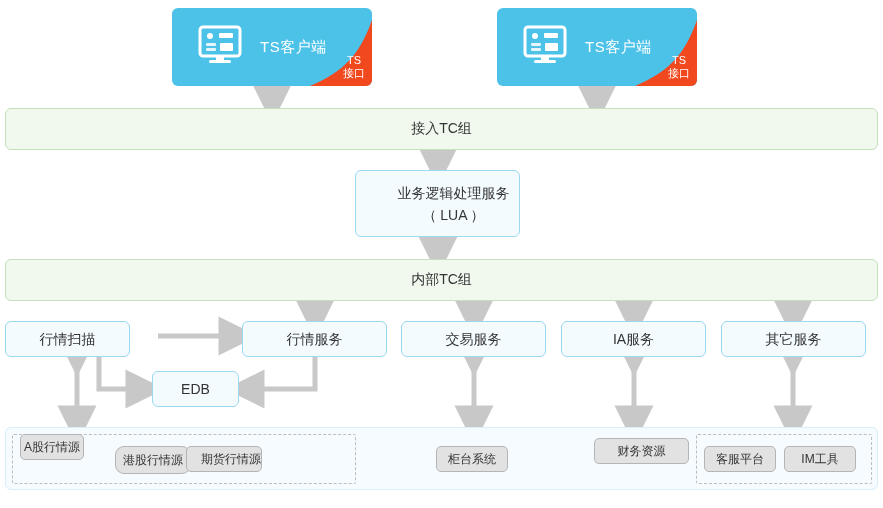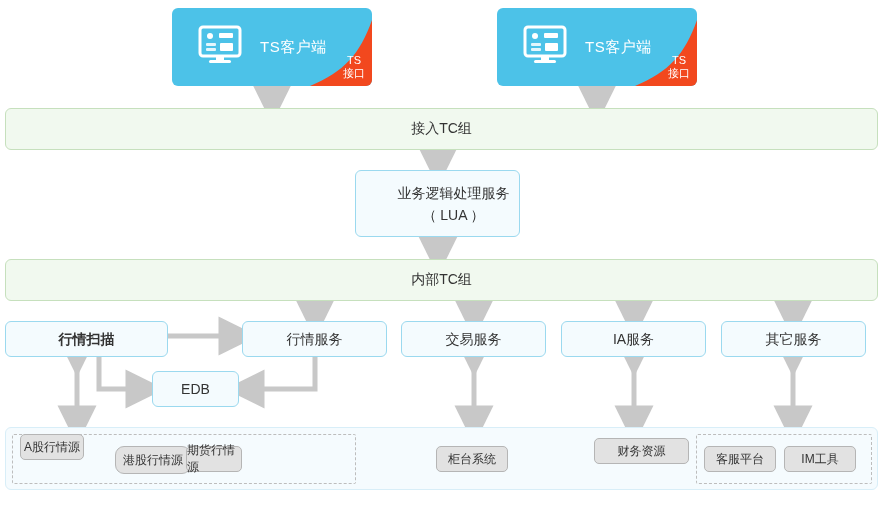--- a/index.html
+++ b/index.html
@@ -232,21 +232,21 @@
 
   <div class="blue-box lua" style="left:355px; top:170px; width:165px; height:67px; flex-direction:column;">
     <span>业务逻辑处理服务</span>
     <span>（ LUA ）</span>
   </div>
 
   <div class="green-bar" style="left:5px; top:259px; width:873px; height:42px;">
     <span>内部TC组</span>
   </div>
 
-  <div class="blue-box" style="left:5px; top:321px; width:163px; height:36px;font-weight:bold;">
+  <div class="blue-box" style="left:5px; top:321px; width:125px; height:36px;">
     <span>行情扫描</span>
   </div>
   <div class="blue-box" style="left:242px; top:321px; width:145px; height:36px;">
     <span>行情服务</span>
   </div>
   <div class="blue-box" style="left:401px; top:321px; width:145px; height:36px;">
     <span>交易服务</span>
   </div>
   <div class="blue-box" style="left:561px; top:321px; width:145px; height:36px;">
     <span>IA服务</span>
@@ -262,21 +262,21 @@
   <div class="res-panel" style="left:5px; top:427px; width:873px; height:63px;">
 
     <div class="dashed-group" style="left:6px; top:6px; width:344px; height:50px;"></div>
 
     <div class="chip" style="left:14px; top:6px; width:64px; height:26px;">
       <span>A股行情源</span>
     </div>
     <div class="chip" style="left:109px; top:18px; width:76px; height:28px;border-radius:9px;">
       <span>港股行情源</span>
     </div>
-    <div class="chip" style="left:180px; top:18px; width:56px; height:26px;">
+    <div class="chip" style="left:180px; top:18px; width:76px; height:26px;justify-content:flex-end;">
       <span>期货行情源</span>
     </div>
 
     <div class="chip" style="left:430px; top:18px; width:72px; height:26px;">
       <span>柜台系统</span>
     </div>
     <div class="chip" style="left:588px; top:10px; width:95px; height:26px;align-items:center;">
       <span>财务资源</span>
     </div>
 

